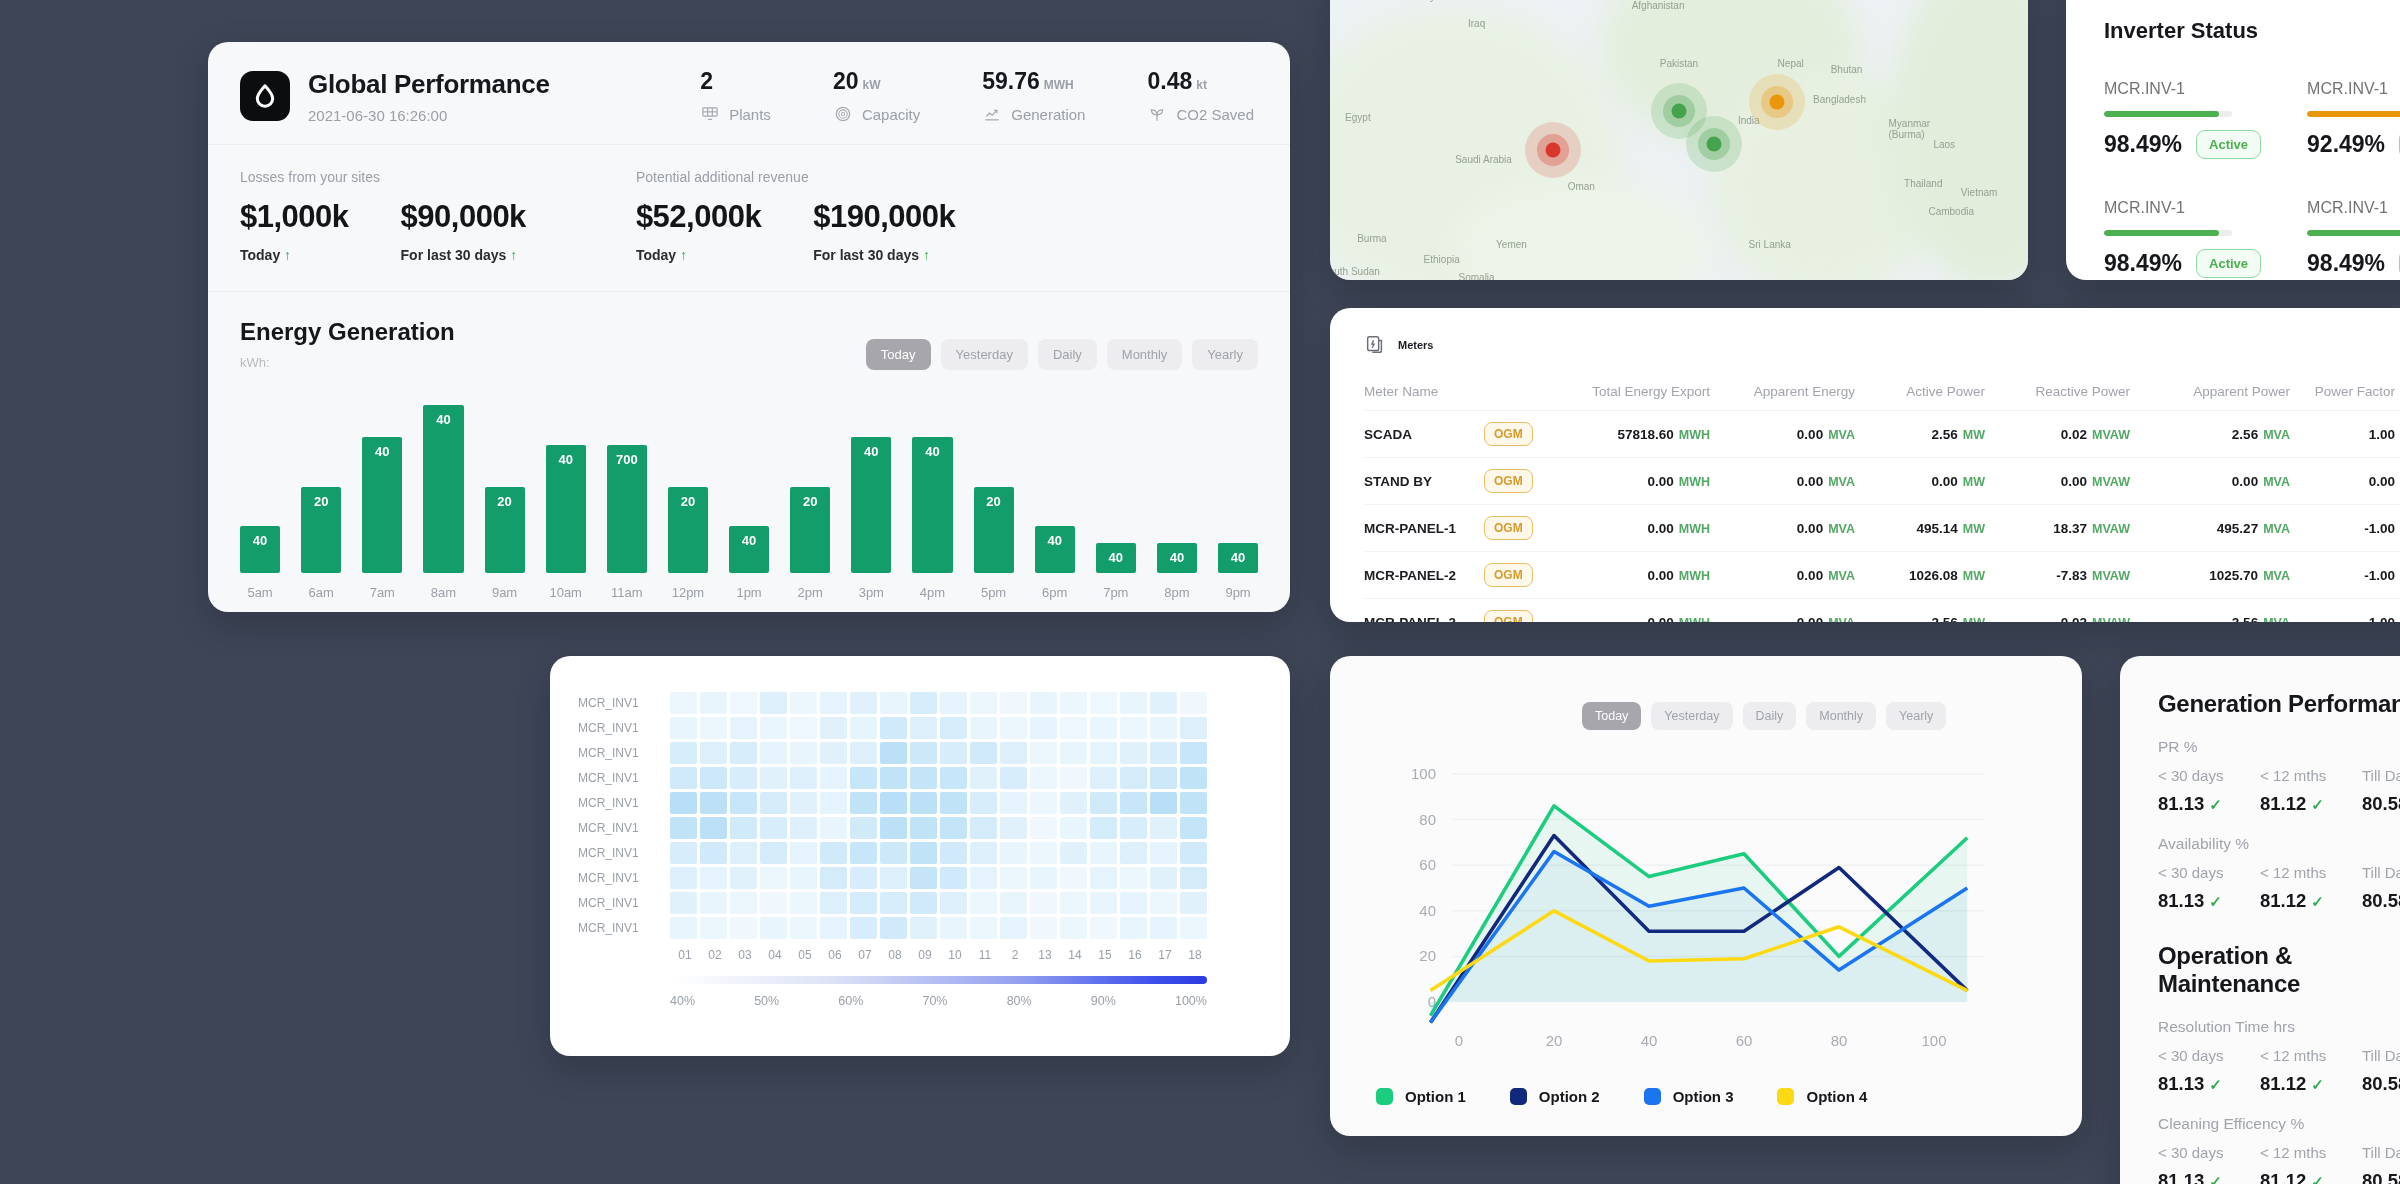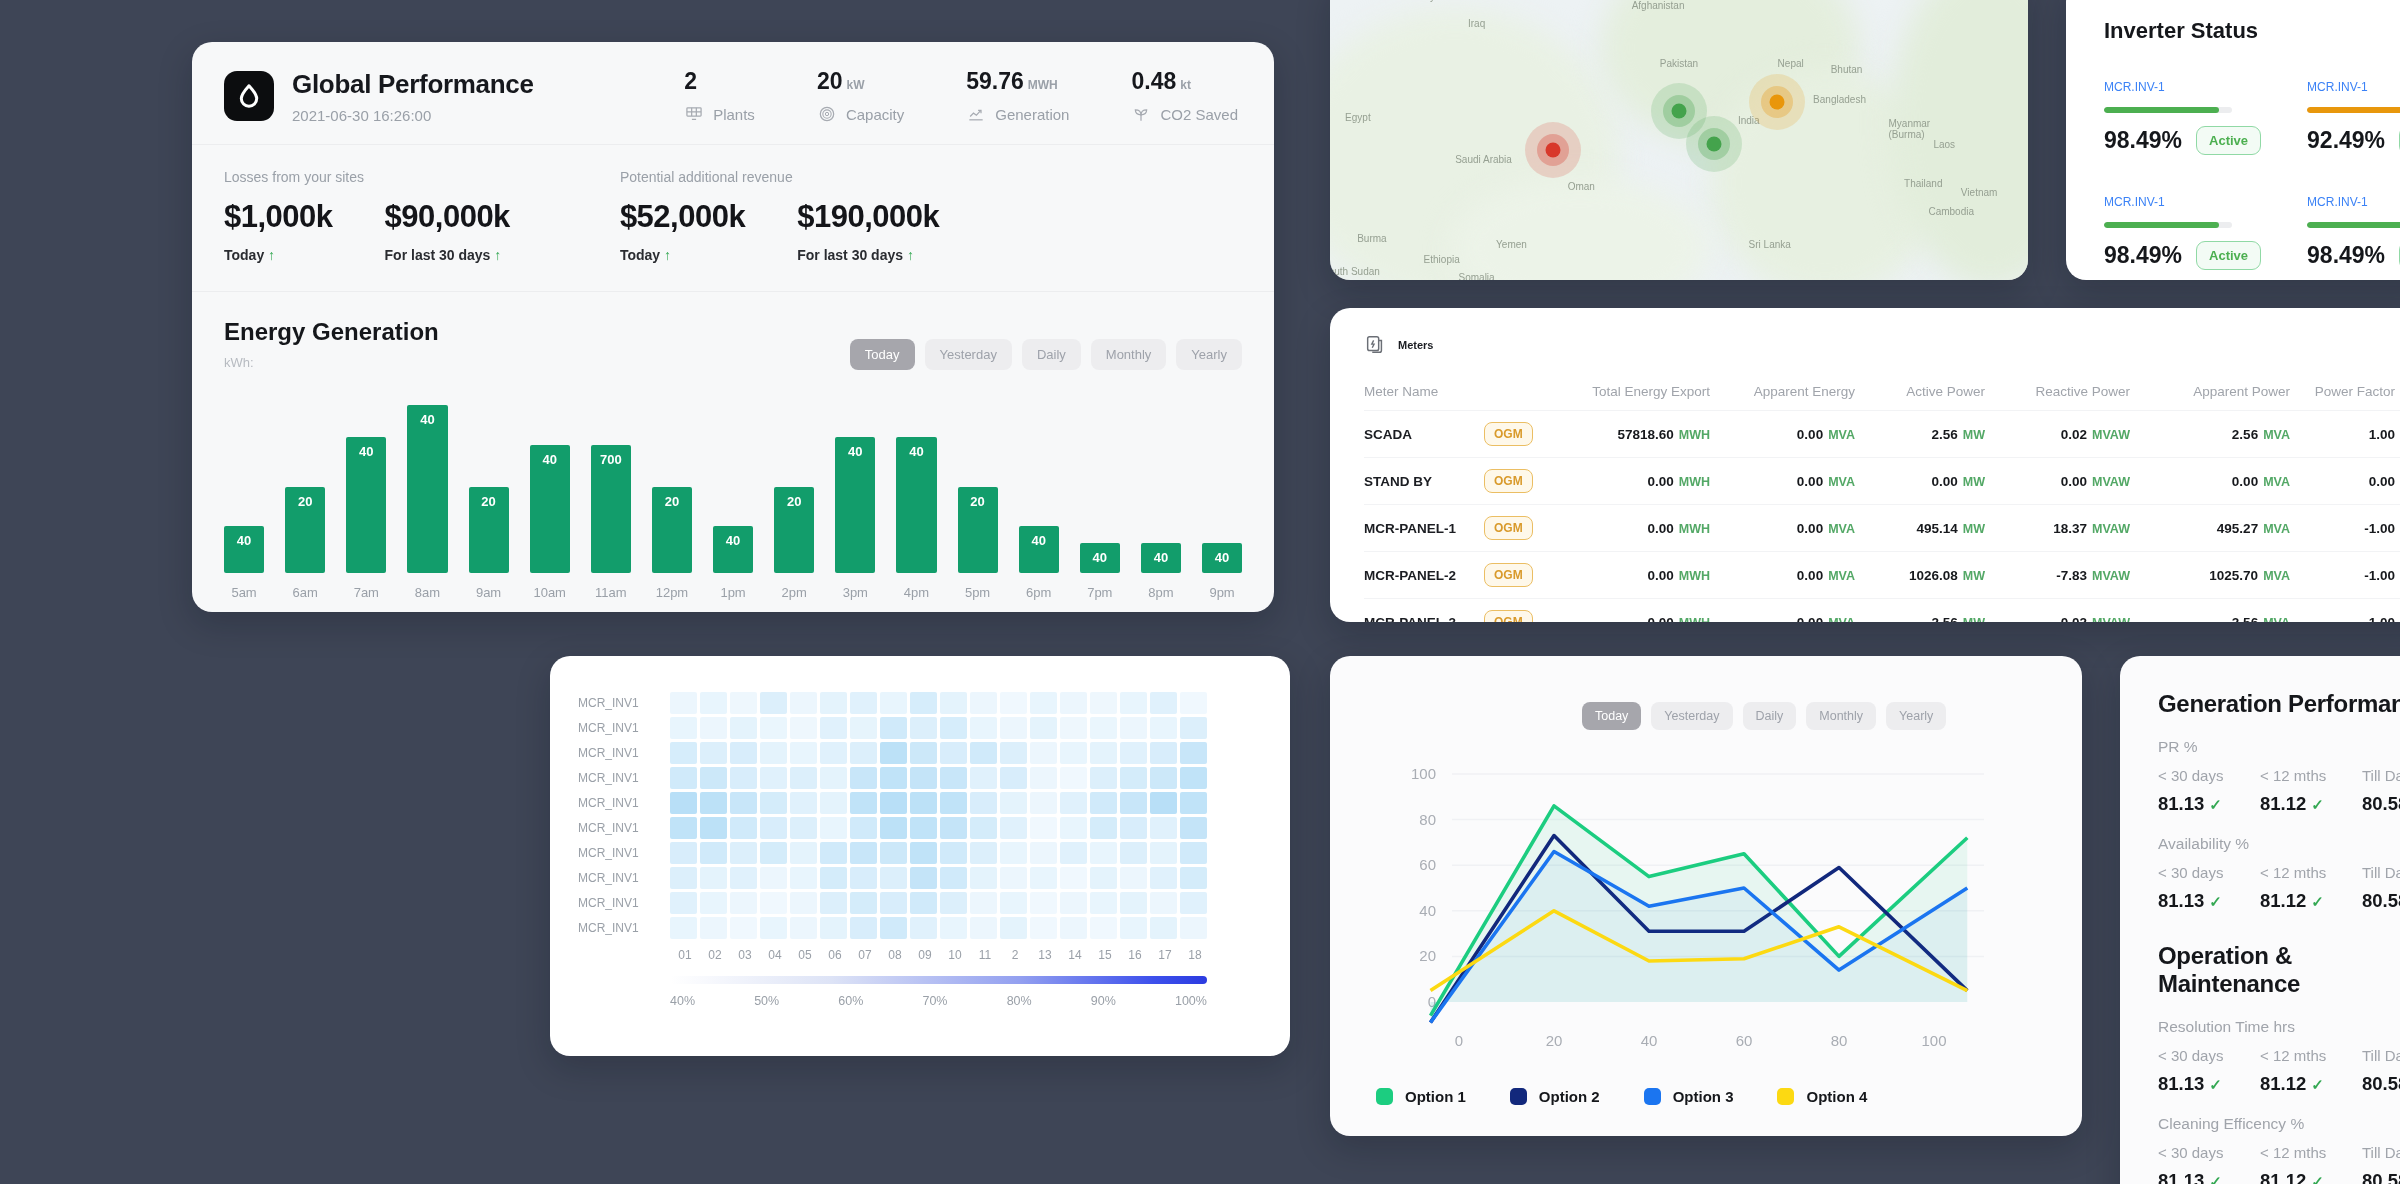--- a/index.html
+++ b/index.html
@@ -2,21 +2,21 @@
 <html><head>
 <meta charset="utf-8">
 <style>
   * { margin:0; padding:0; box-sizing:border-box; }
   html,body { width:2400px; height:1184px; }
   body { font-family:"Liberation Sans", sans-serif; }
   .page { position:relative; width:2400px; height:1184px; background:#3E4556; overflow:hidden; }
   .card { position:absolute; background:#ffffff; border-radius:20px; box-shadow:0 12px 34px rgba(10,14,25,.22); }
 
   
-  .gp-card { left:192px; top:42px; width:1082px; height:570px; background:#F7F8F9; }
+  .gp-card { left:208px; top:42px; width:1082px; height:570px; background:#F7F8F9; }
   .gp-header { display:flex; align-items:center; padding:26px 36px 20px 32px; }
   .gp-logo { width:50px; height:50px; background:#0c0d0f; border-radius:13px; display:flex; align-items:center; justify-content:center; flex:none; }
   .gp-titles { margin-left:18px; }
   .gp-title { font-size:26px; font-weight:bold; color:#16181d; letter-spacing:-.3px; }
   .gp-sub { font-size:15px; color:#9aa0a8; margin-top:7px; }
   .gp-stats { margin-left:auto; display:flex; gap:62px; }
   .stat .v { font-size:23px; font-weight:bold; color:#16181d; }
   .stat .u { font-size:12px; color:#9aa0a8; font-weight:bold; margin-left:4px; }
   .stat .meta { display:flex; align-items:center; gap:9px; margin-top:9px; color:#9aa0a8; font-size:15px; }
   .divider { border-top:1px solid #ECEDEF; }
@@ -46,21 +46,21 @@
   .marker { position:absolute; transform:translate(-50%,-50%); width:56px; height:56px; }
   .marker i { position:absolute; border-radius:50%; left:50%; top:50%; transform:translate(-50%,-50%); display:block; }
   .marker .halo { width:56px; height:56px; opacity:.18; }
   .marker .mid { width:32px; height:32px; opacity:.3; }
   .marker .dot { width:15px; height:15px; opacity:1; }
 
   
   .inv-card { left:2066px; top:-18px; width:372px; height:298px; padding:36px 38px; }
   .inv-title { font-size:22px; font-weight:bold; color:#15171b; }
   .inv-grid { margin-top:36px; display:grid; grid-template-columns:1fr 1fr; column-gap:46px; row-gap:40px; }
-  .inv-name { font-size:12px; color:#3b82f6; }
+  .inv-name { font-size:16px; color:#737373; }
   .inv-bar { margin-top:13px; width:128px; height:6px; border-radius:3px; background:#ECEDEF; overflow:hidden; }
   .inv-bar i { display:block; height:100%; border-radius:3px; }
   .inv-val-row { margin-top:13px; display:flex; align-items:center; gap:14px; }
   .inv-val { font-size:23px; font-weight:bold; color:#15171b; }
   .badge-active { font-size:13px; font-weight:bold; color:#4CAF50; border:1.5px solid #90D9A5; background:#F3FBF5; padding:6px 12px; border-radius:9px; }
 
   
   .meters-card { left:1330px; top:308px; width:1104px; height:314px; padding:26px 0 0 34px; overflow:hidden; }
   .m-head { display:flex; align-items:center; gap:12px; }
   .m-title { font-size:11px; font-weight:bold; color:#1b1d22; }

